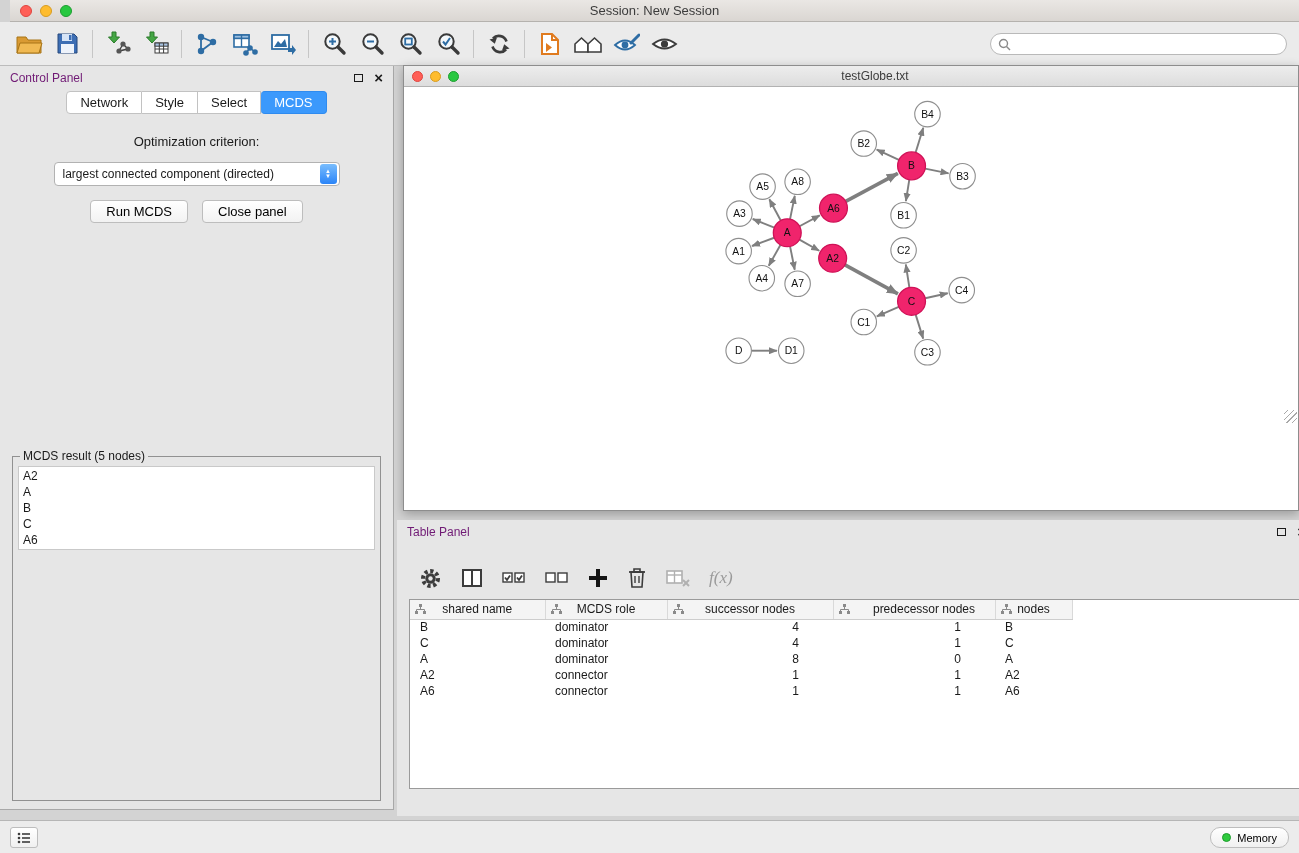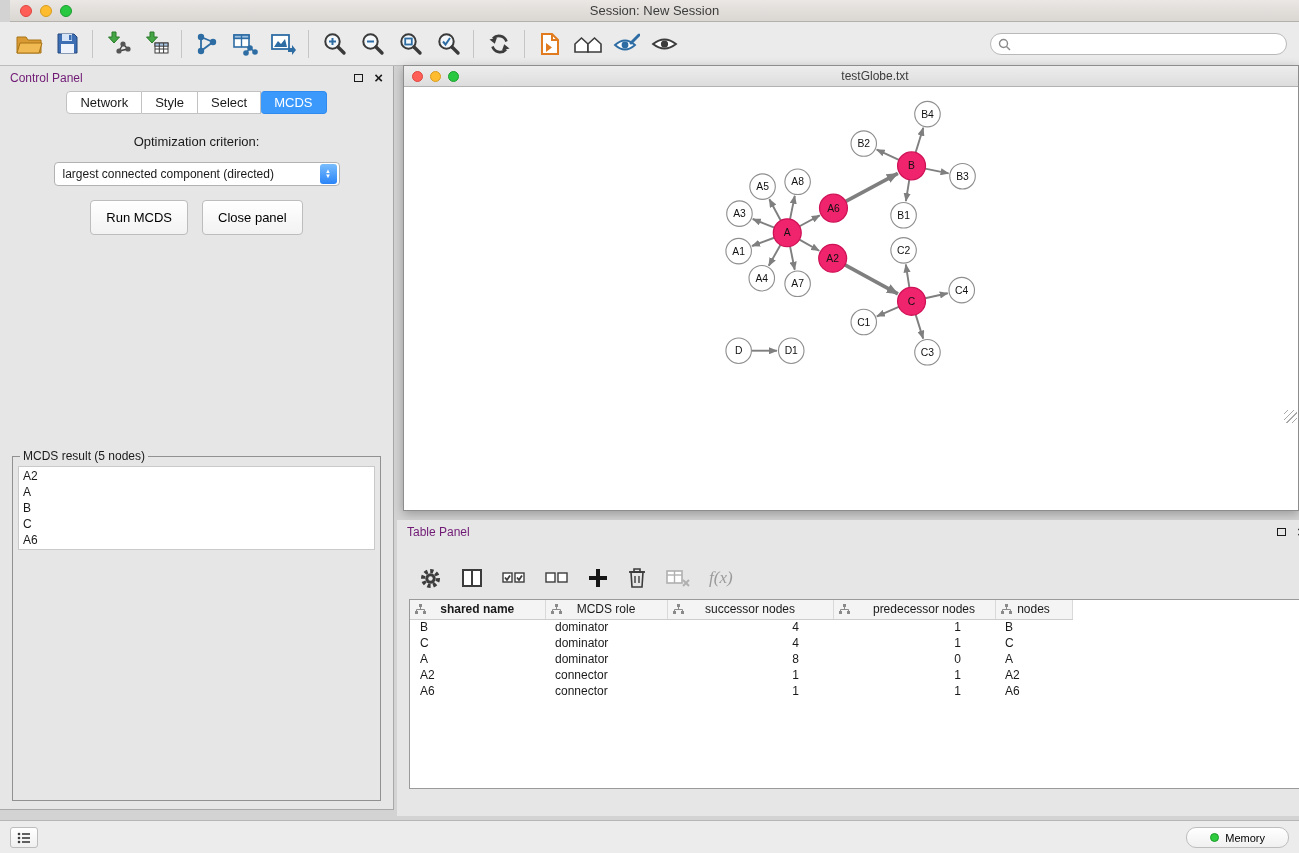--- a/index.html
+++ b/index.html
@@ -43,21 +43,21 @@
   .cp-tab.active, .table-tab.active { background:#3b99fc; border-color:#2f8bef; color:#fff; border-radius:4px; }
   .cp-body { flex:1; display:flex; flex-direction:column; padding:20px 12px 8px; }
   .opt-label { text-align:center; font-size:13px; }
   .dropdown { margin:13px auto 0; width:286px; height:24px; background:#fff; border:1px solid #b2b2b2;
     border-radius:4px; display:flex; align-items:center; }
   .dropdown-value { flex:1; font-size:12px; padding-left:8px; white-space:nowrap; overflow:hidden; }
   .dropdown-stepper { width:17px; height:20px; margin-right:2px; border-radius:3px;
     background:linear-gradient(#79bdfd,#2a84f8); color:#fff; display:flex; flex-direction:column;
     align-items:center; justify-content:center; font-size:6px; line-height:5px; }
   .cp-buttons { display:flex; justify-content:center; gap:14px; margin-top:14px; }
-  .cp-btn { font-size:13px; padding:9px 15px; background:linear-gradient(#ffffff,#f2f2f2);
+  .cp-btn { font-size:13px; padding:3px 15px; background:linear-gradient(#ffffff,#f2f2f2);
     border:1px solid #bdbdbd; border-radius:4px; font-family:"Liberation Sans",sans-serif; }
   .result-fieldset { margin-top:auto; height:352px; border:1px solid #919191; padding:3px 5px 6px;
     display:flex; flex-direction:column; }
   .result-fieldset legend { font-size:12px; padding:0 3px; margin-left:2px; }
   .result-list { flex:1; background:#fff; border:1px solid #c9c9c9; font-size:12px; padding:1px 4px; overflow:hidden; }
   .result-item { line-height:16px; }
 
   
   .network-window { position:absolute; left:403px; top:65px; width:896px; height:446px;
     background:#fff; border:1px solid #8d8d8d; box-shadow:0 3px 10px rgba(0,0,0,0.28); }
@@ -82,21 +82,21 @@
   .th-icon { position:absolute; left:5px; top:4px; }
   td { height:16px; font-size:12px; padding:0 10px; white-space:nowrap; }
   td.num { text-align:right; padding-right:34px; }
   .table-tabs { display:flex; justify-content:center; margin-top:9px; }
 
   
   .statusbar { position:absolute; bottom:0; left:0; right:0; height:33px; background:#ececec; border-top:1px solid #b6b6b6; }
   .menu-btn { position:absolute; left:10px; top:6px; width:28px; height:21px; background:linear-gradient(#fff,#f0f0f0);
     border:1px solid #bdbdbd; border-radius:3px; display:flex; align-items:center; justify-content:center; }
   .memory-btn { position:absolute; right:10px; top:6px; height:21px; background:linear-gradient(#fff,#f0f0f0);
-    border:1px solid #bdbdbd; border-radius:10px; display:flex; align-items:center; gap:6px; padding:0 23px; font-size:11px; }
+    border:1px solid #bdbdbd; border-radius:10px; display:flex; align-items:center; gap:6px; padding:0 11px; font-size:11px; }
   .memory-dot { width:9px; height:9px; border-radius:50%; background:#2fcb3e; border:1px solid #1d9c2c; }
 </style>
 </head>
 <body>
 
 <div class="app">
 
   <div class="titlebar">
     <div class="traffic">
       <span class="light red"></span>
@@ -499,21 +499,21 @@
           </svg>
       </button>
       <button class="tt-btn">
         <span class="fx-label">f(x)</span>
       </button>
     </div>
     <div class="data-table-wrap">
       <table>
         <thead>
             <tr>
-              <th style="width: 135px; font-weight: bold;"><span class="th-icon"><svg width="11" height="11" viewBox="0 0 11 11">
+              <th style="width: 135px;"><span class="th-icon"><svg width="11" height="11" viewBox="0 0 11 11">
                     <rect x="4" y="0" width="3" height="3" fill="#8a8a8a"></rect>
                     <rect x="0" y="7" width="3" height="3" fill="#8a8a8a"></rect>
                     <rect x="8" y="7" width="3" height="3" fill="#8a8a8a"></rect>
                     <path d="M5.5 3v2M1.5 7V5.5h8V7" stroke="#8a8a8a" fill="none"></path>
                   </svg></span><span>shared name</span></th>
               <th style="width: 122px;"><span class="th-icon"><svg width="11" height="11" viewBox="0 0 11 11">
                     <rect x="4" y="0" width="3" height="3" fill="#8a8a8a"></rect>
                     <rect x="0" y="7" width="3" height="3" fill="#8a8a8a"></rect>
                     <rect x="8" y="7" width="3" height="3" fill="#8a8a8a"></rect>
                     <path d="M5.5 3v2M1.5 7V5.5h8V7" stroke="#8a8a8a" fill="none"></path>

